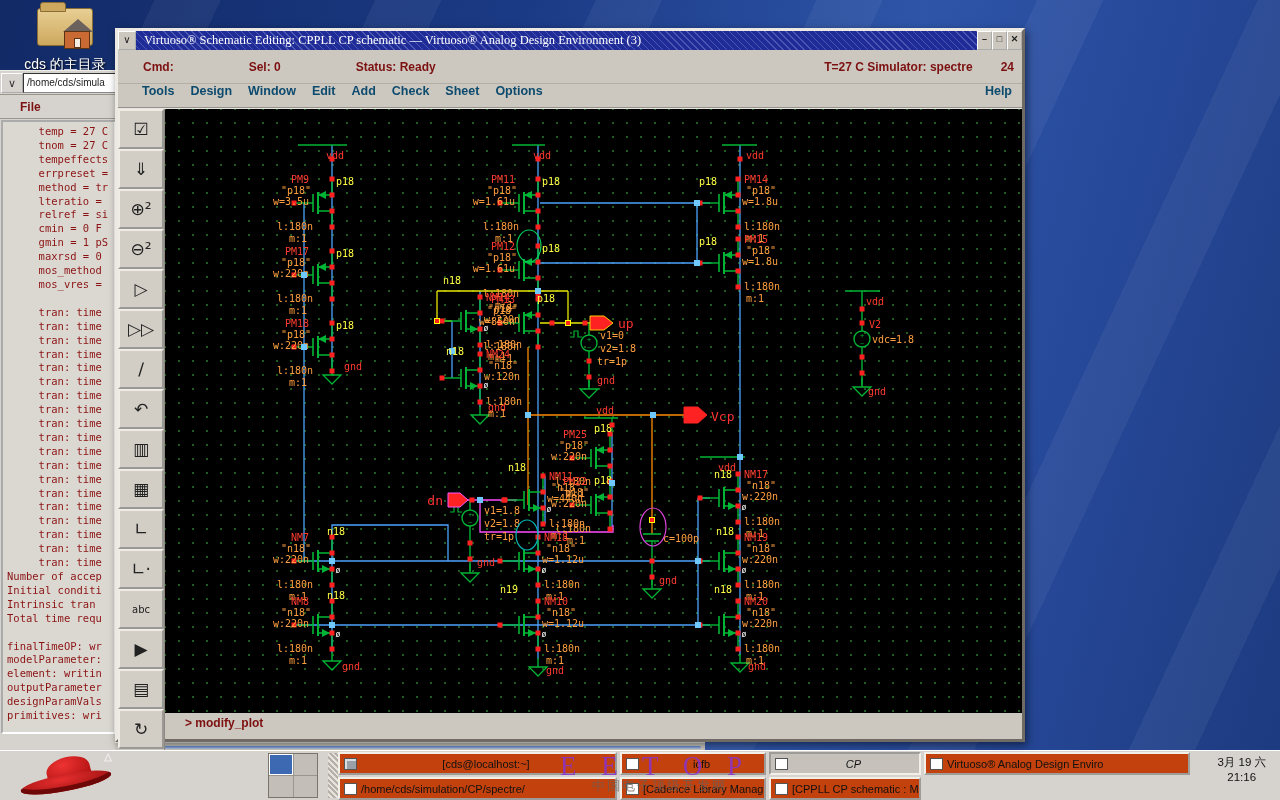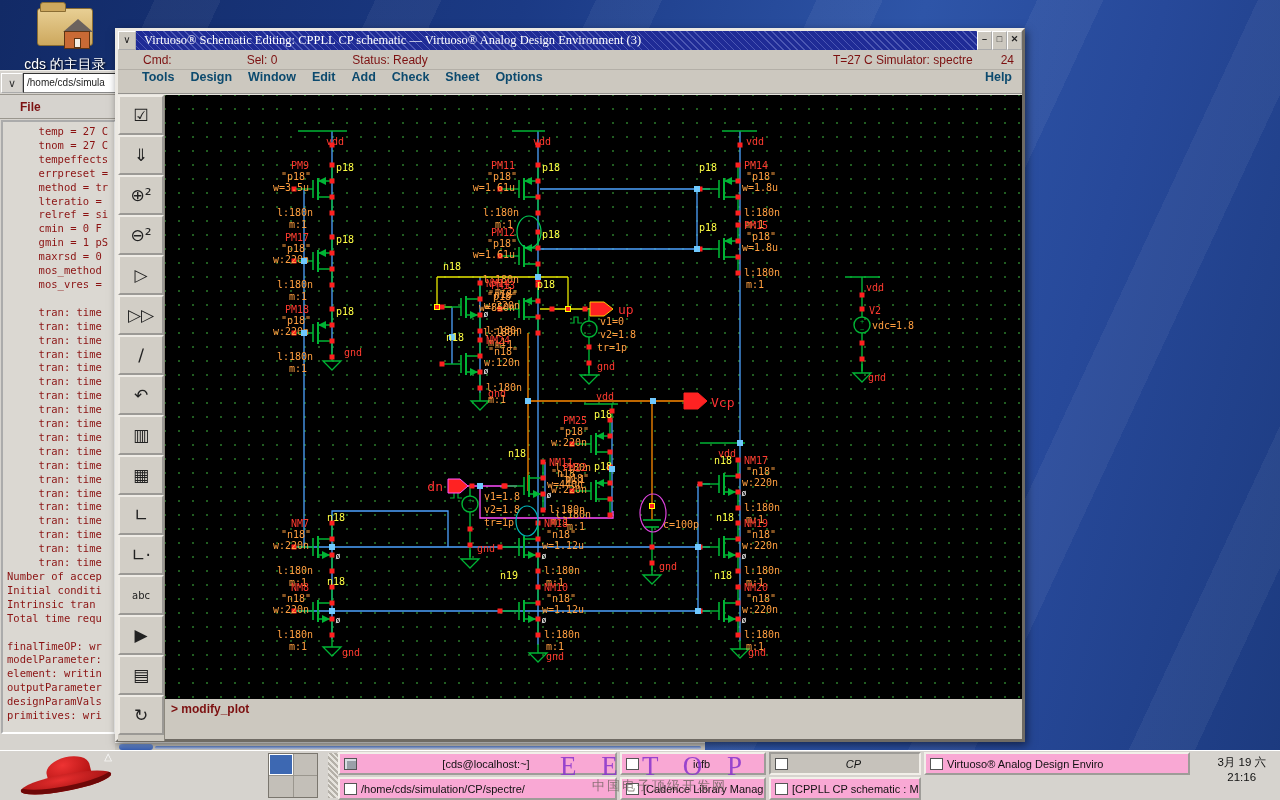--- a/index.html
+++ b/index.html
@@ -33,47 +33,47 @@
   #strip .thumb{position:absolute;left:4px;top:1px;width:34px;height:6px;background:linear-gradient(#7aa0e8,#3a62b8);border-radius:3px;}
   #strip .rail{position:absolute;left:40px;top:3px;right:4px;height:3px;background:linear-gradient(#5d83cf,#b9c6e4);border-radius:2px;}
 
   
   #vwin{left:115px;top:28px;width:910px;height:714px;background:#ccc8bf;border:3px solid #c9c5bd;border-top-color:#ece9e3;border-left-color:#ece9e3;border-right-color:#6f6b64;border-bottom-color:#6f6b64;box-shadow:2px 3px 8px rgba(0,0,0,.5);}
   .titlebar{height:19px;display:flex;align-items:stretch;
     background:repeating-linear-gradient(45deg, rgba(190,200,255,.28) 0 1px, transparent 1px 5px), #1f2b96;}
   .wm-btn{width:18px;background:#ccc8bf;border:1px outset #fff;color:#222;font-size:10px;line-height:16px;text-align:center;flex:none;}
   .title-text{flex:1;color:#fff;font-family:"Liberation Serif",serif;font-size:12.5px;line-height:19px;padding-left:8px;white-space:nowrap;overflow:hidden;}
   .tb-ctl{width:15px;background:#ccc8bf;border:1px outset #fff;color:#222;font-size:9px;line-height:15px;text-align:center;flex:none;font-weight:bold;}
-  .statusrow{height:20px;display:flex;align-items:center;font-size:12px;font-weight:normal;color:#7c1010;border-bottom:1px solid #b3afa7;}
+  .statusrow{height:34px;display:flex;align-items:center;font-size:12px;font-weight:bold;color:#7c1010;border-bottom:1px solid #b3afa7;}
   .statusrow .c1{margin-left:25px;} .statusrow .c2{margin-left:75px;} .statusrow .c3{margin-left:75px;}
   .statusrow .right{margin-left:auto;} .statusrow .num{margin-left:28px;margin-right:8px;}
   .menurow{height:25px;display:flex;align-items:flex-start;font-size:12.5px;font-weight:bold;color:#0c4a6e;border-bottom:2px groove #e8e5df;padding-left:24px;}
   .menu-item{margin-right:16px;cursor:default;}
   .menu-help{margin-left:auto;margin-right:10px;}
   .vbody{display:flex;height:646px;}
   .vtoolbar{width:47px;background:#ccc8bf;border-right:1px solid #8d897f;display:flex;flex-direction:column;}
   .tool-btn{height:40px;border:2px outset #efece6;background:#d2cec6;color:#222;font-size:17px;display:flex;align-items:center;justify-content:center;font-family:"DejaVu Sans",sans-serif;}
   .tool-btn.small-text{font-size:10px;border-radius:0;}
   .vmain{flex:1;display:flex;flex-direction:column;}
   .canvas-wrap{height:604px;background:#000;position:relative;border-bottom:1px solid #888;}
   .mousebar{height:17px;background:#ccc8bf;position:relative;font-size:11px;font-weight:bold;color:#7c1010;border-bottom:1px solid #989288;}
   .mousebar span{position:absolute;top:2px;white-space:nowrap;}
   .m-l{left:4px;} .m-m{left:330px;} .m-r{left:575px;}
-  .promptbar{height:21px;background:#ccc8bf;font-size:12px;font-weight:bold;color:#7c1010;padding:3px 0 0 6px;}
+  .promptbar{height:21px;background:#ccc8bf;font-size:12px;font-weight:bold;color:#7c1010;padding:3px 0 0 6px;margin-left:14px;}
 
   
   #taskbar{left:0;top:750px;width:1280px;height:50px;background:#d6d3ce;border-top:1px solid #fff;}
   .hat{position:absolute;left:20px;top:6px;width:100px;height:40px;}
   .hat-crown{position:absolute;left:26px;top:0;width:44px;height:24px;background:radial-gradient(ellipse at 40% 30%,#ee3333,#aa0d0d);border-radius:50% 50% 20% 20%;transform:rotate(-14deg);}
   .hat-brim{position:absolute;left:0;top:17px;width:92px;height:17px;background:radial-gradient(ellipse at 45% 30%,#e62e2e,#8f0a0a);border-radius:50%;transform:rotate(-11deg);box-shadow:inset 0 -5px 0 #6e0808;}
   .hat-tri{position:absolute;right:8px;top:-6px;color:#fff;font-size:10px;}
   .switcher{position:absolute;left:268px;top:2px;width:50px;height:45px;border:1px solid #7a766e;display:grid;grid-template-columns:1fr 1fr;grid-template-rows:1fr 1fr;gap:1px;background:#9a968e;}
   .ws-cell{background:#c3bfb8;} .ws-cell.active{background:#3d68b2;border:1px solid #fff;}
   .tb-divider{position:absolute;left:328px;top:2px;width:10px;height:45px;background:repeating-linear-gradient(45deg,#b5b1a9 0 2px,#e6e3dd 2px 4px);}
-  .tb-btn{position:absolute;height:23px;background:#f9a8d4;border:2px outset #f2efe9;font-size:11px;color:#111;display:flex;align-items:center;overflow:hidden;white-space:nowrap;padding:0 4px;}
+  .tb-btn{position:absolute;height:23px;background:#c2410c;border:2px outset #f2efe9;font-size:11px;color:#111;display:flex;align-items:center;overflow:hidden;white-space:nowrap;padding:0 4px;}
   .tb-btn.active{border-style:inset;background:#c6c2bb;}
   .tb-btn .ticon{width:13px;height:12px;flex:none;margin-right:4px;border:1px solid #555;background:#fff;}
   .tb-btn .ticon.terminal{background:#9aa0a8;box-shadow:inset 2px 2px 0 #d8dde2;}
   .tb-btn .tlabel{flex:1;text-align:center;}
   .tb-btn .tlabel.left{text-align:left;}
   .clock{position:absolute;right:14px;top:4px;text-align:center;font-size:11.5px;color:#111;line-height:15px;}
   .wm1{position:absolute;left:560px;top:0px;font-family:"Liberation Serif",serif;font-size:27px;color:#8833cc;letter-spacing:9px;opacity:.85;pointer-events:none;z-index:5;}
   .wm2{position:absolute;left:592px;top:26px;font-size:13px;color:rgba(105,95,90,.75);pointer-events:none;z-index:5;letter-spacing:2px;}
 </style>
 </head>

